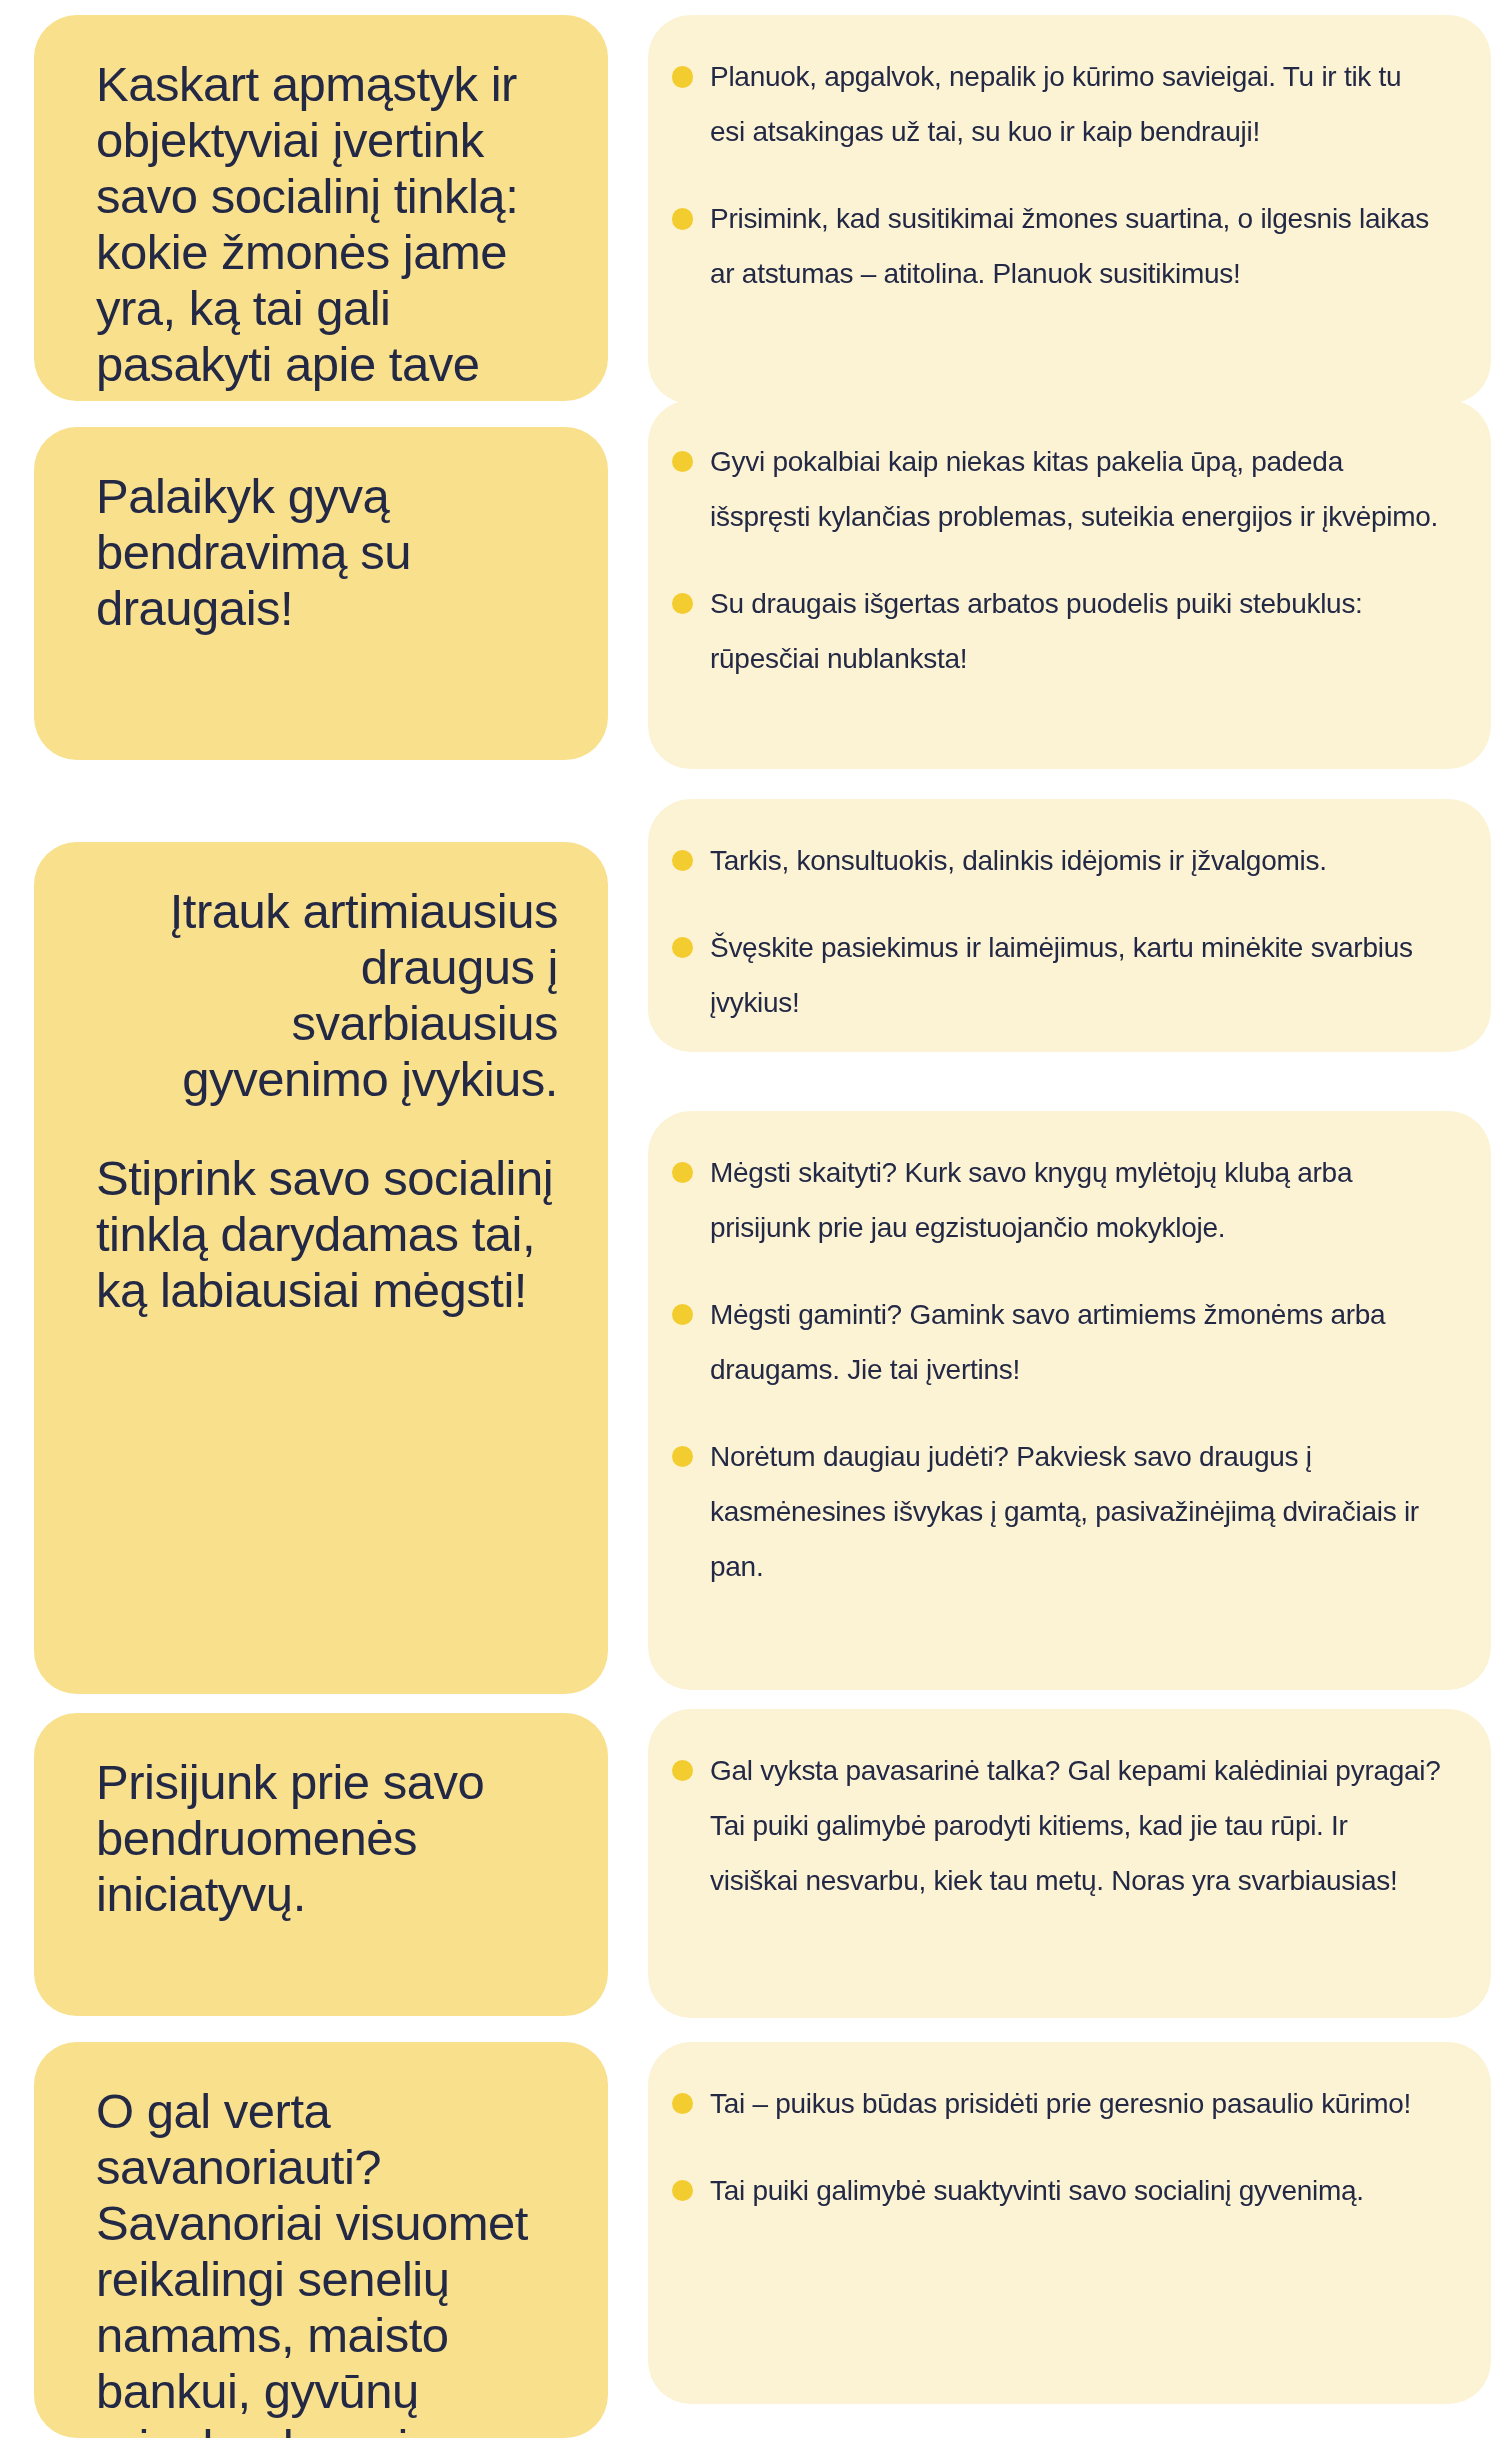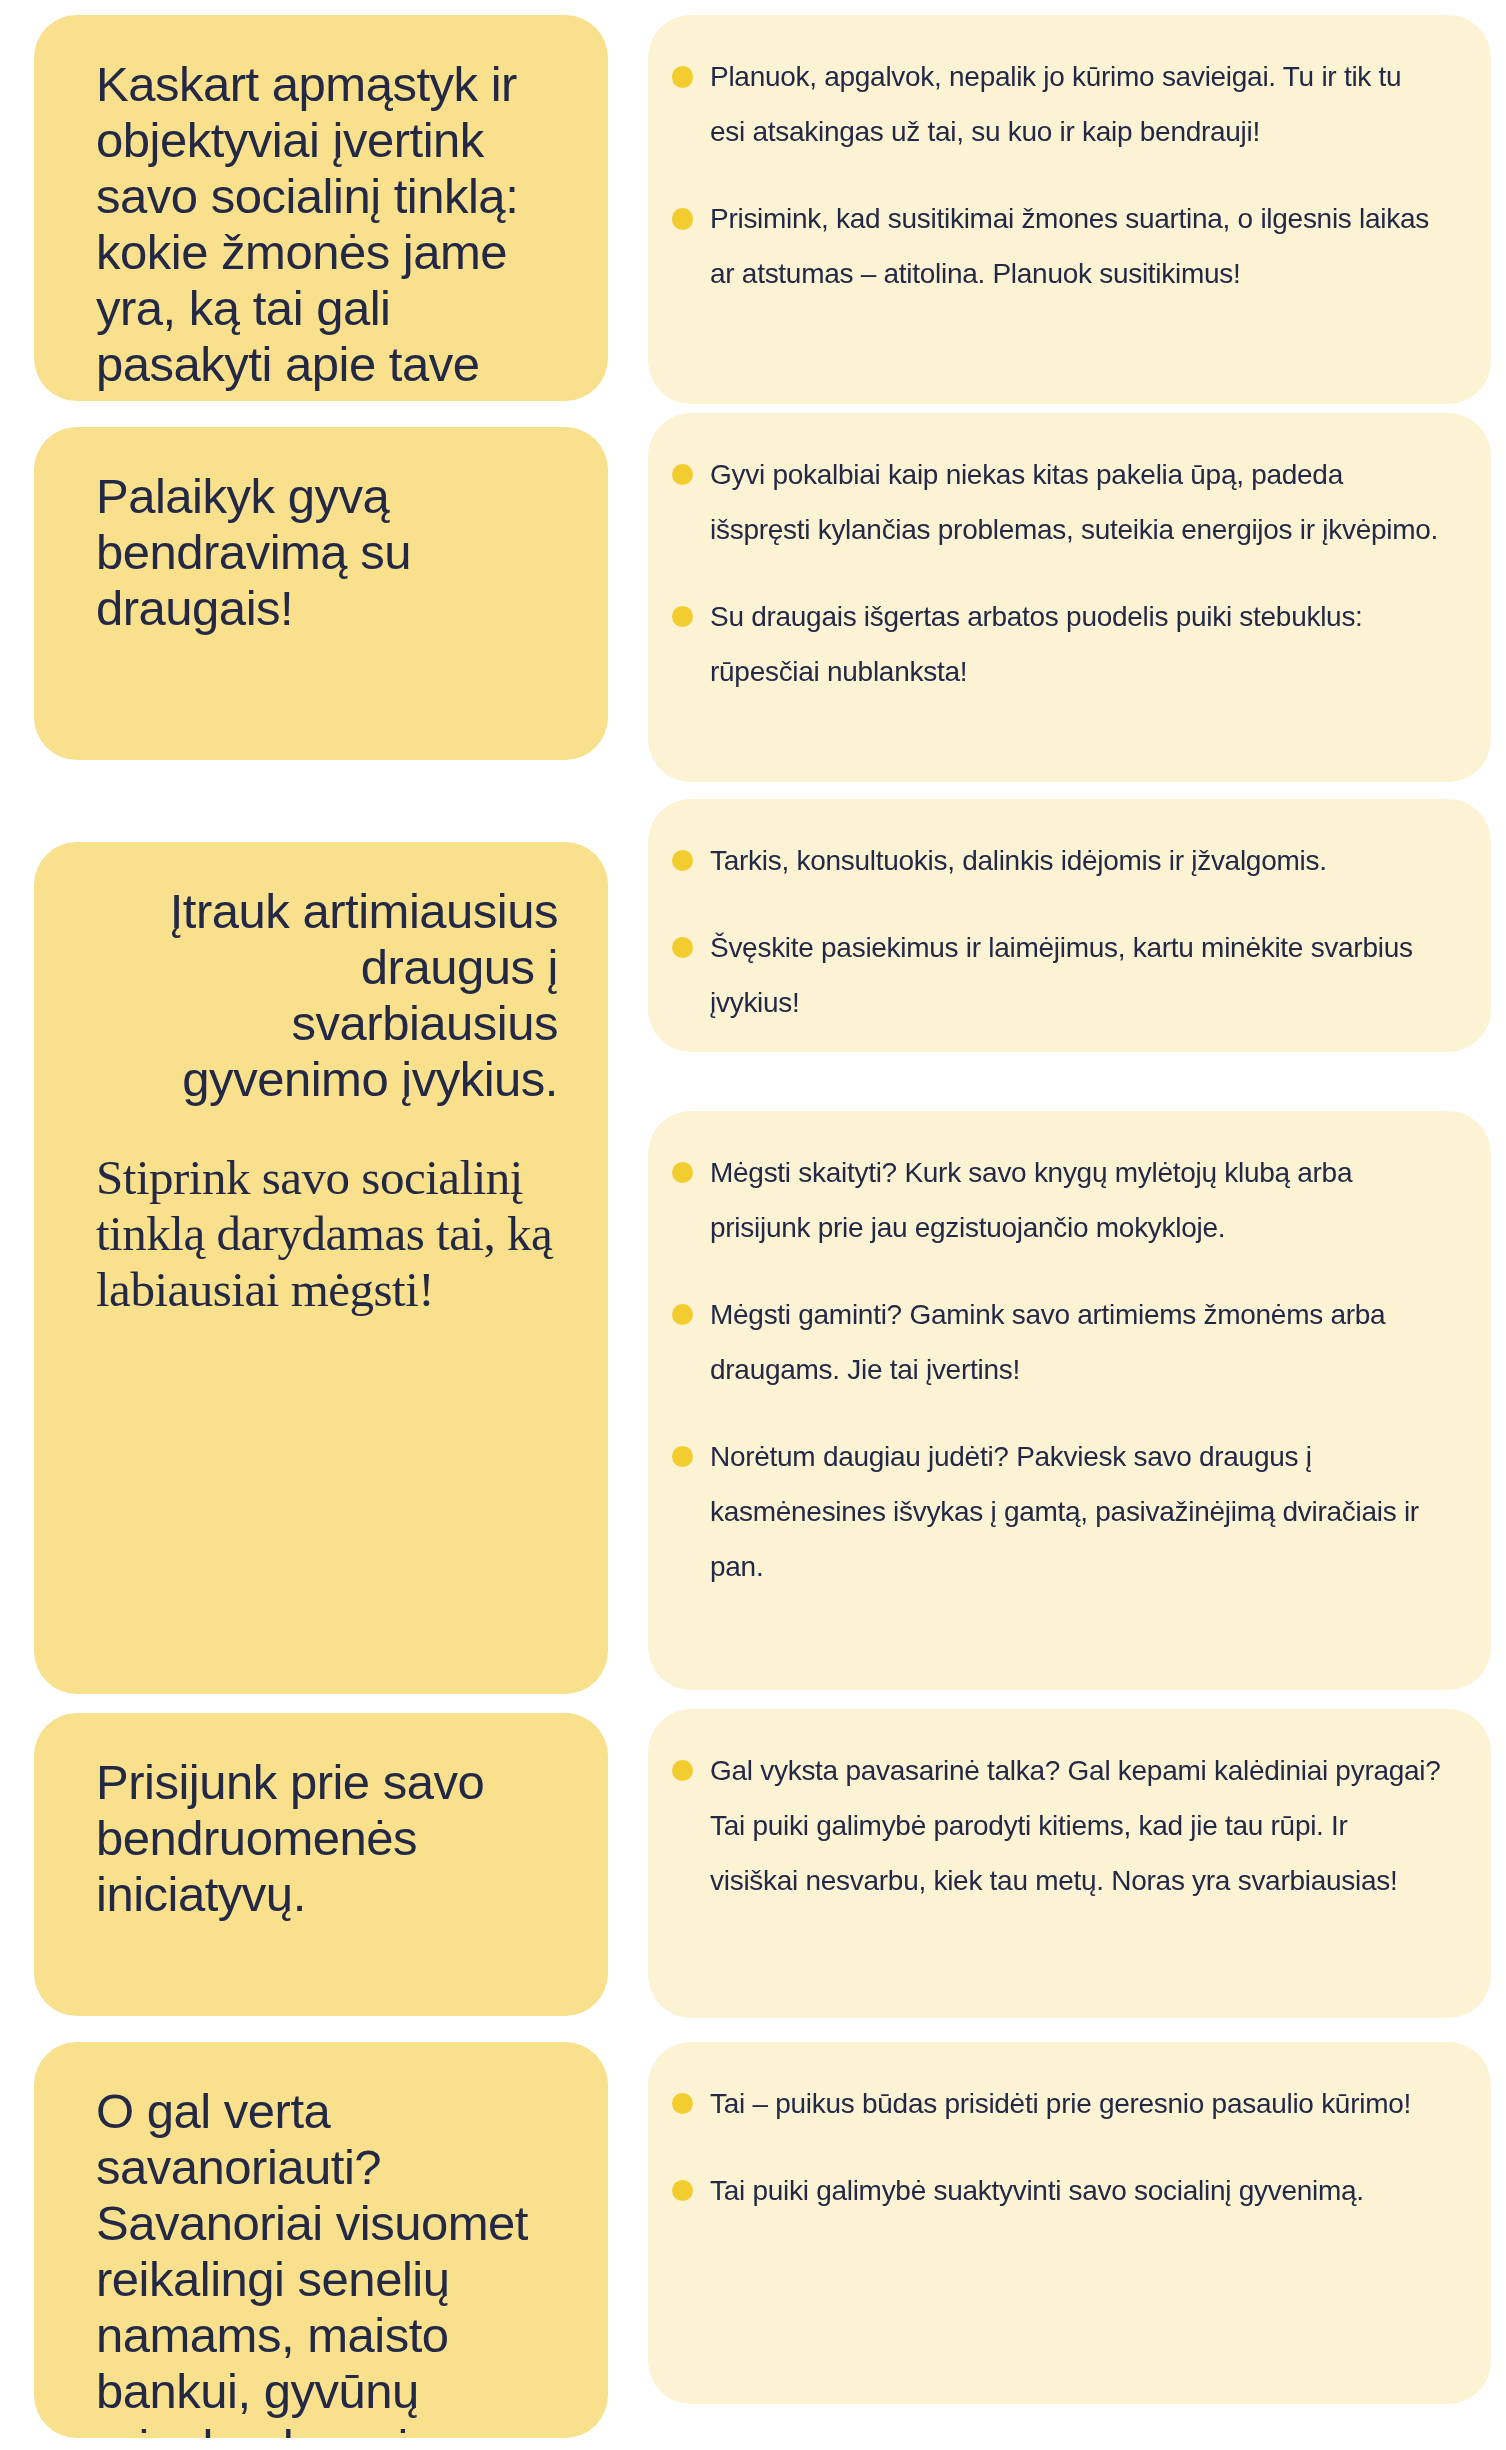--- a/index.html
+++ b/index.html
@@ -53,25 +53,25 @@
     top: 17px;
     width: 21.4px;
     height: 21.4px;
     border-radius: 50%;
     background: #F3CC2F;
   }
   
   .c-l1 { top: 15.4px;   height: 386px; }
   .c-l2 { top: 427px;  height: 333px; }
   .c-l3 { top: 842px;  height: 357px; text-align: right; }
-  .c-l4 { top: 1109px; height: 585px; font-family: Liberation Serif, serif; }
+  .c-l4 { top: 1109px; height: 585px; }
   .c-l5 { top: 1713px; height: 303px; }
   .c-l6 { top: 2042px; height: 396px; }
   .c-r1 { top: 15.4px;   height: 389px; }
-  .c-r2 { top: 413px;  height: 369px; }
+  .c-r2 { top: 400px;  height: 369px; }
   .c-r3 { top: 799px;  height: 253px; }
   .c-r4 { top: 1111px; height: 579px; }
   .c-r5 { top: 1709px; height: 309px; }
   .c-r6 { top: 2042px; height: 362px; }
 </style>
 </head>
 <body>
 
 <div class="canvas">
 

